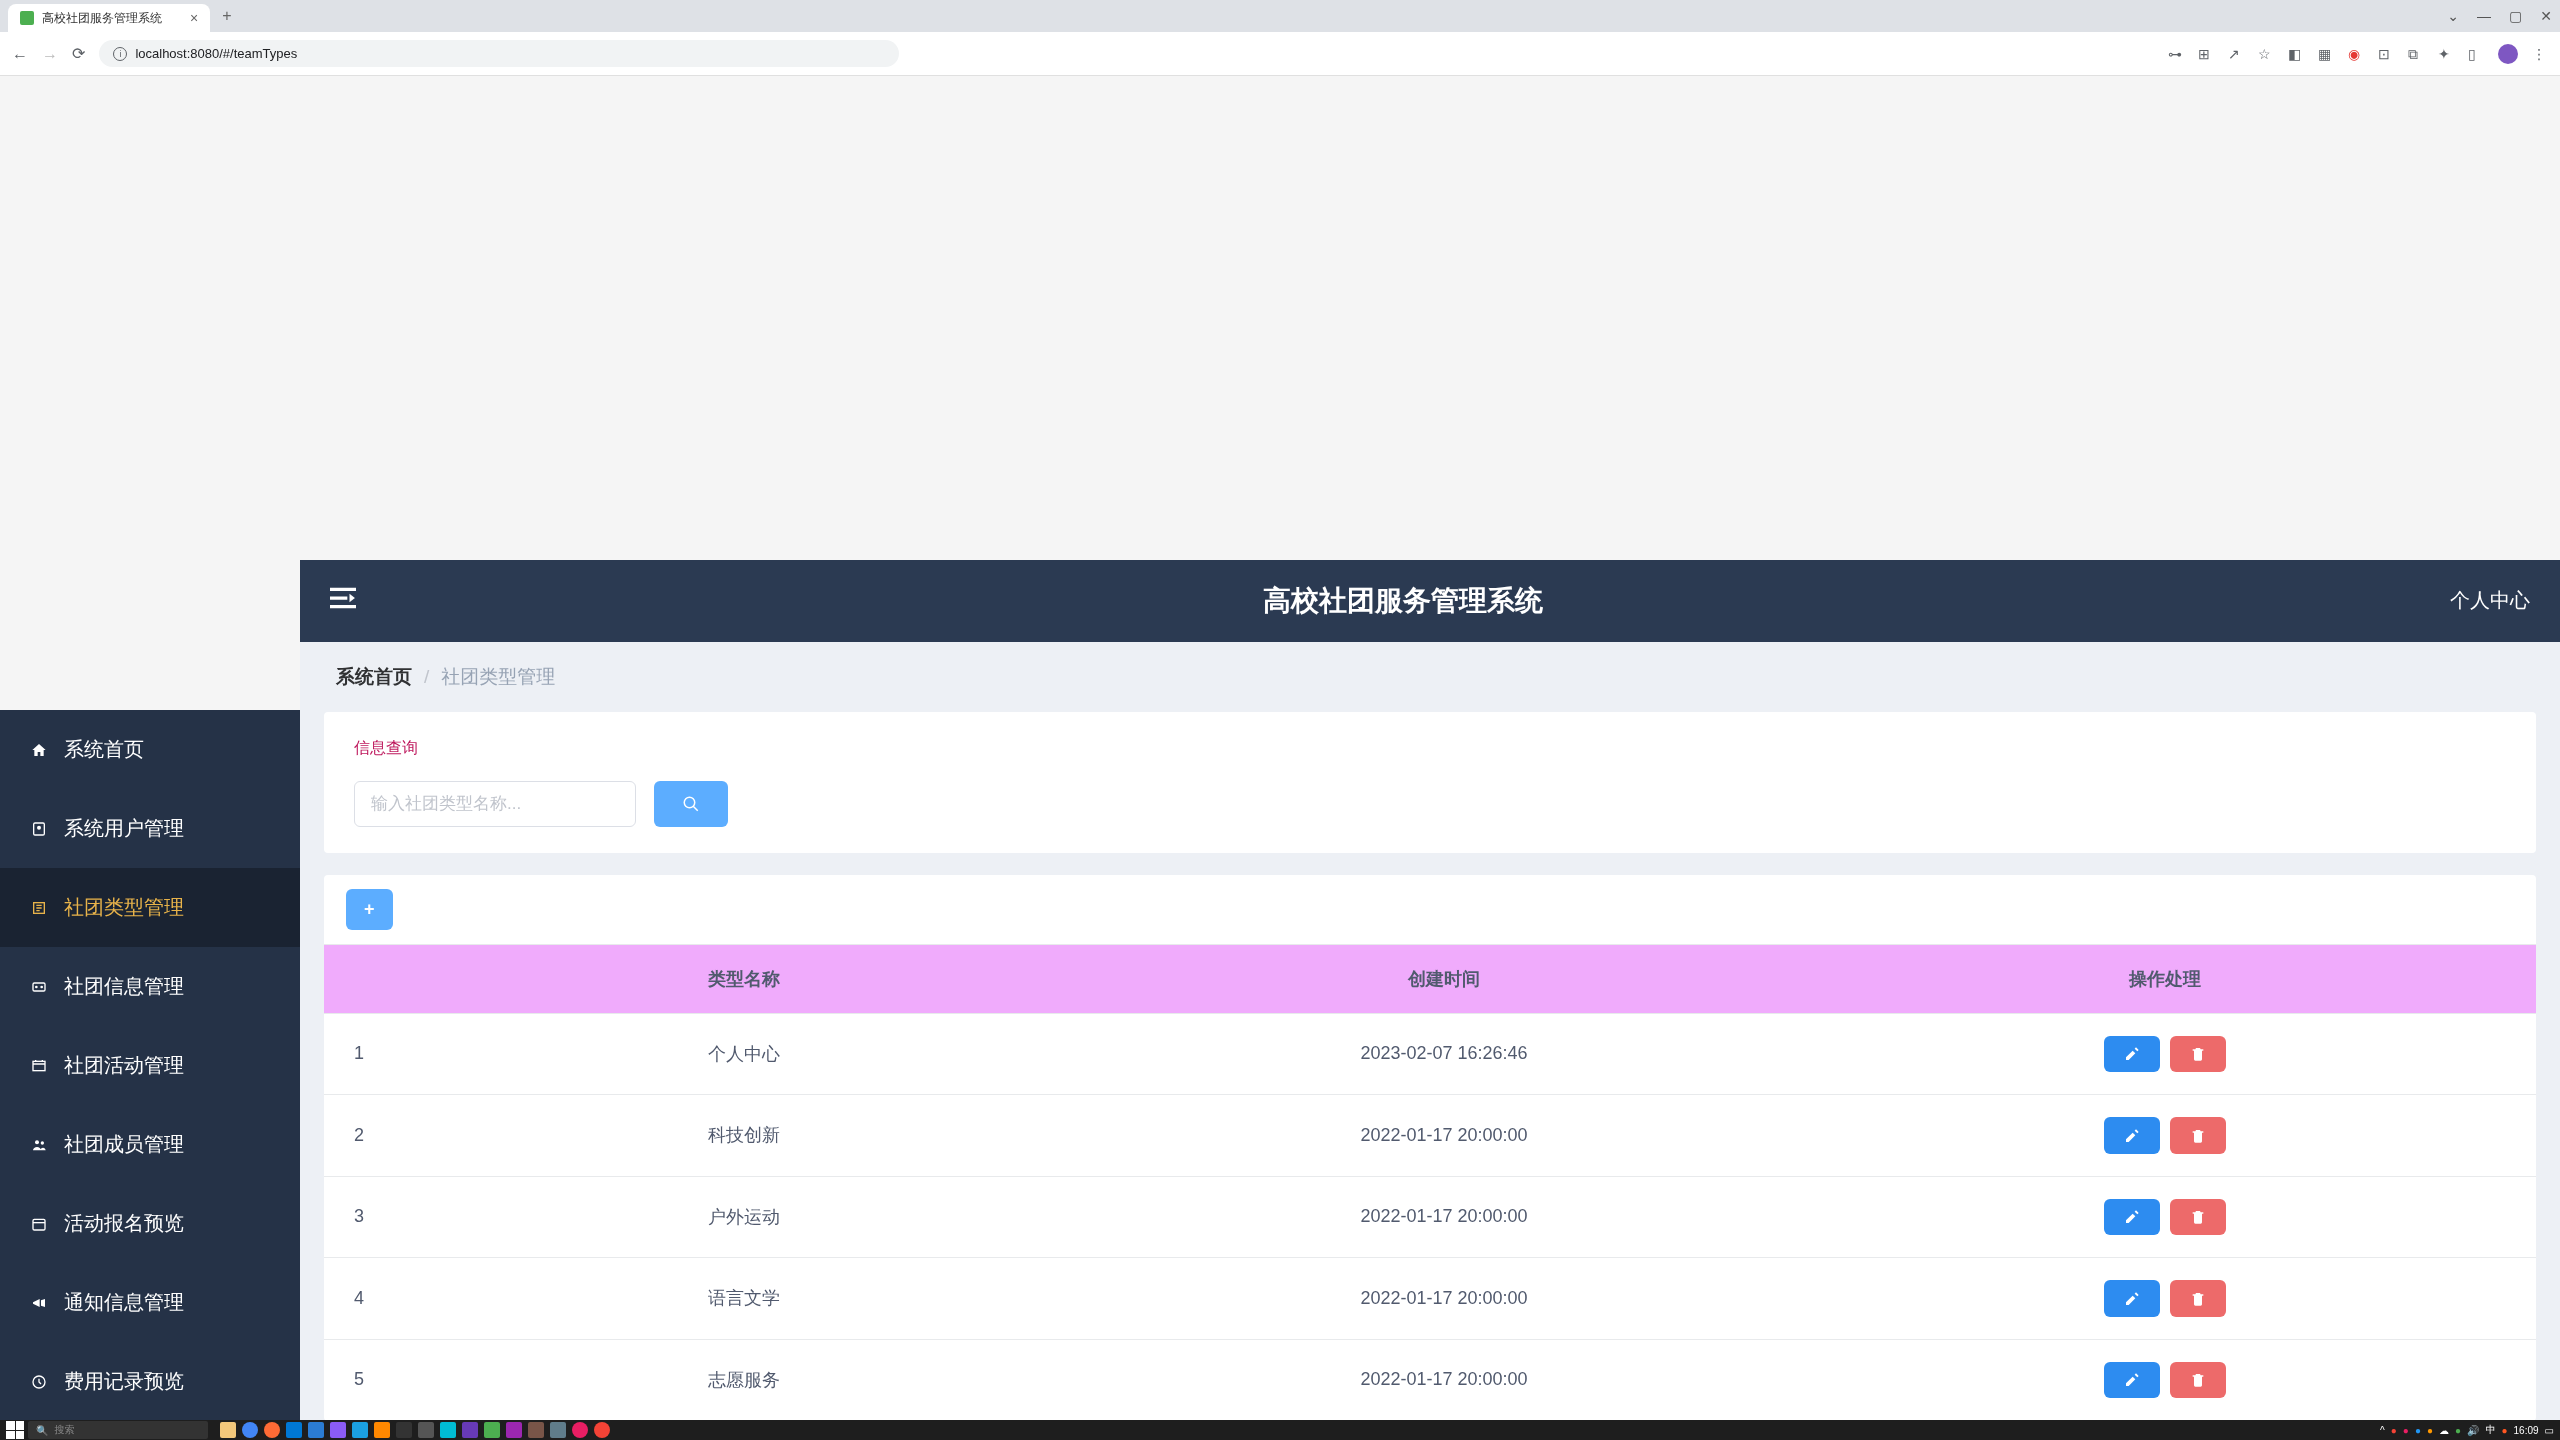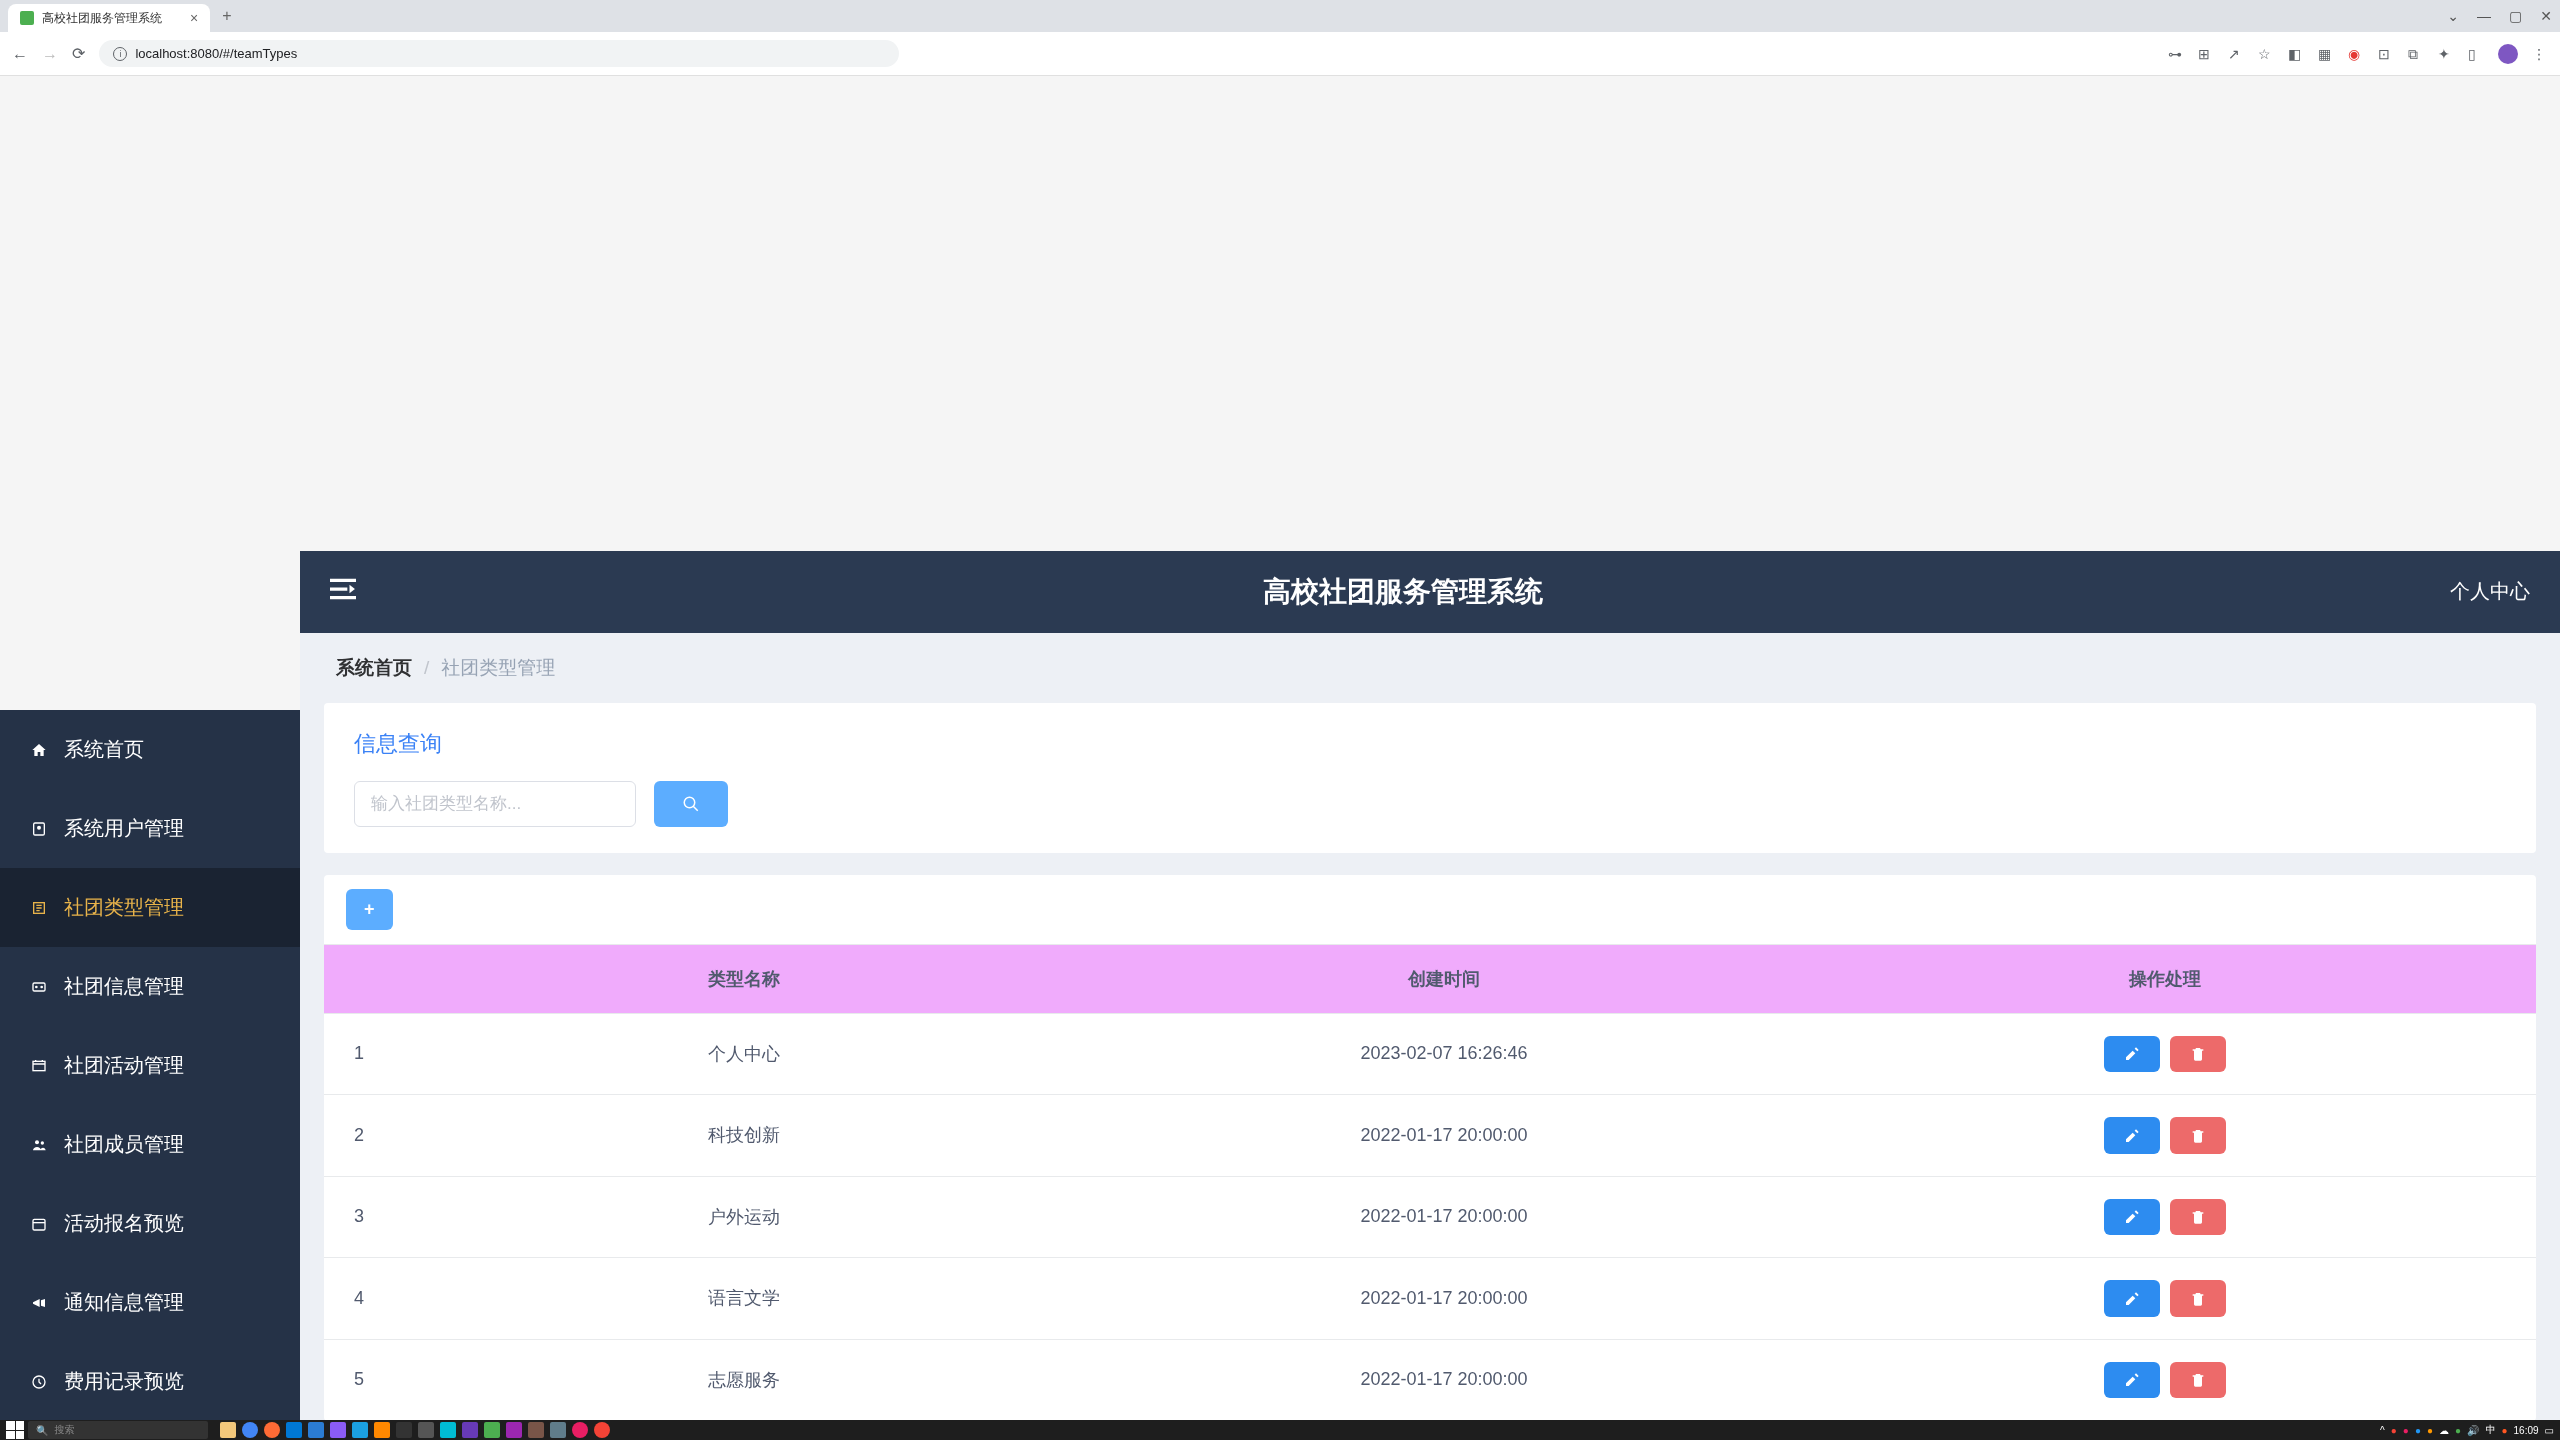--- a/index.html
+++ b/index.html
@@ -36,21 +36,21 @@
     .menu-toggle { font-size: 24px; cursor: pointer; }
     .app-title { flex: 1; text-align: center; font-size: 28px; font-weight: bold; }
     .user-center { font-size: 20px; cursor: pointer; }
     
     .breadcrumb { padding: 22px 36px; display: flex; align-items: center; gap: 12px; font-size: 19px; }
     .bc-home { color: #303133; font-weight: bold; cursor: pointer; }
     .bc-sep { color: #c0c4cc; }
     .bc-current { color: #97a3b4; }
     
     .card { background: #fff; margin: 0 24px 22px 24px; border-radius: 4px; padding: 26px 30px; }
-    .card-title { font-size: 22px; color: #3b82f6; margin-bottom: 22px; }
+    .card-title { font-size: 16px; color: #be185d; margin-bottom: 22px; }
     .search-row { display: flex; gap: 18px; }
     .search-input { width: 282px; padding: 12px 16px; border: 1px solid #dcdfe6; border-radius: 6px; font-size: 17px; }
     .search-input::placeholder { color: #c0c4cc; }
     .search-btn { background: #5cadff; color: #fff; border: none; border-radius: 6px; padding: 0 28px; cursor: pointer; display: flex; align-items: center; justify-content: center; }
     .search-btn svg { width: 18px; height: 18px; }
     
     .table-card { background: #fff; margin: 0 24px; border-radius: 4px; }
     .table-card-head { padding: 14px 22px; }
     .add-btn { background: #5cadff; color: #fff; border: none; border-radius: 6px; padding: 10px 18px; font-size: 18px; cursor: pointer; font-weight: bold; }
     

